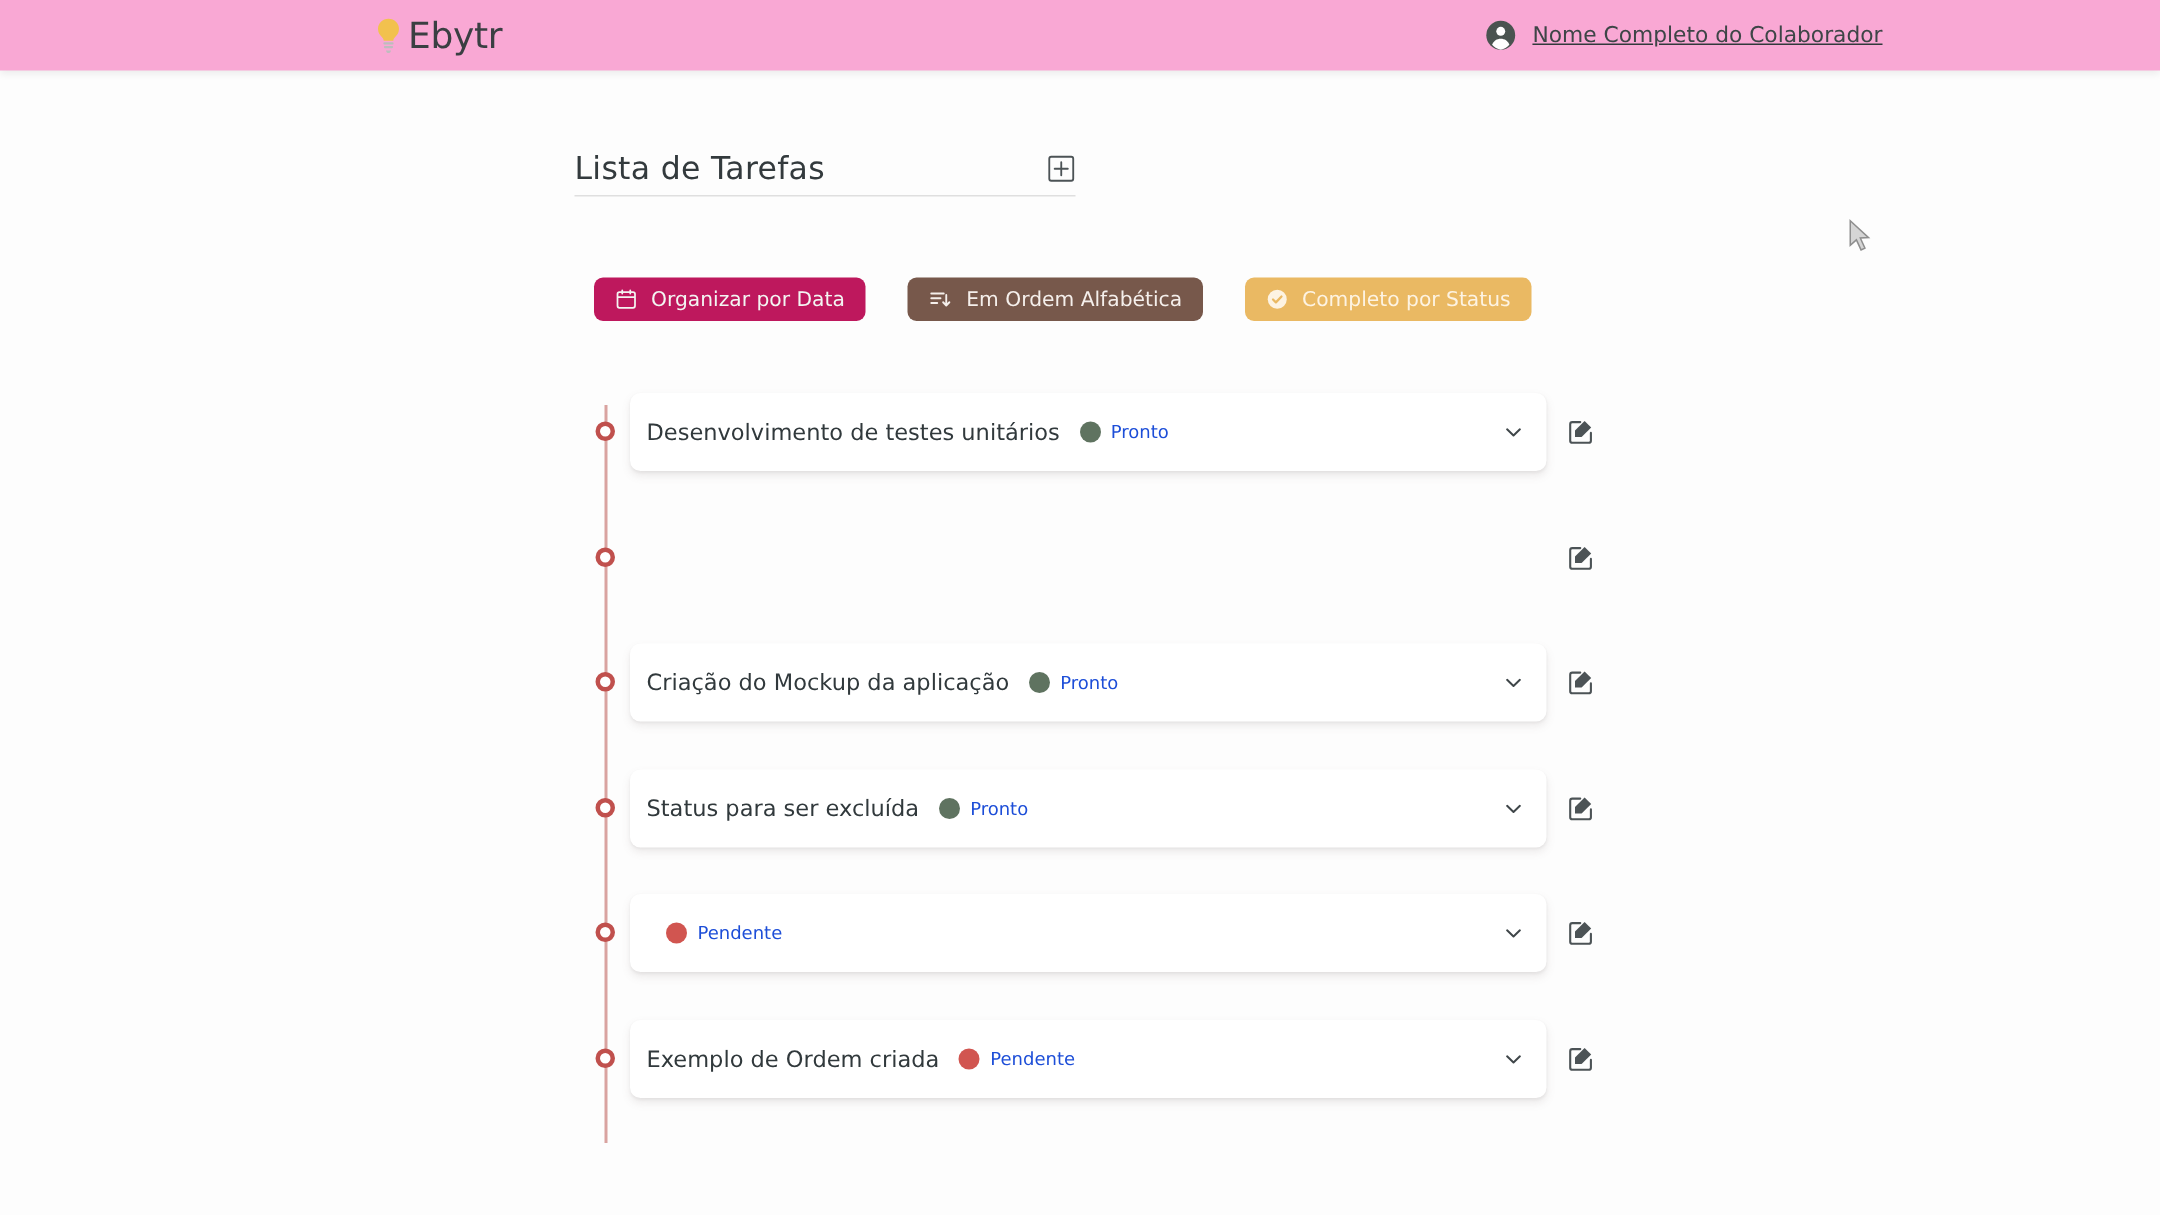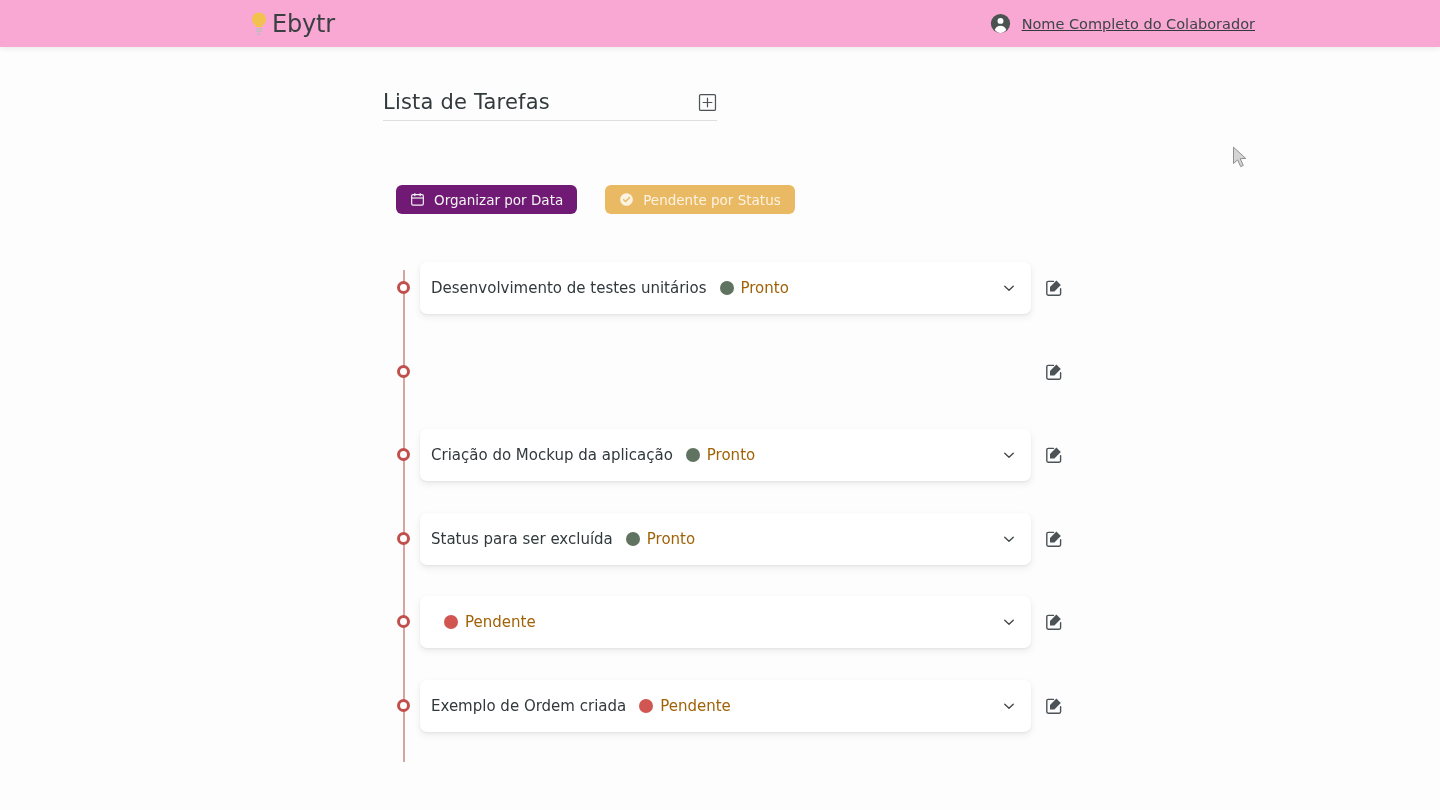--- a/index.html
+++ b/index.html
@@ -64,21 +64,21 @@
   .user-name {
     font-size: 14.5px;
     color: #3e4547;
     white-space: nowrap;
   }
 
   
   .page-title-row {
     position: absolute;
     left: 383px;
-    top: 90px;
+    top: 100px;
     width: 334px;
     display: flex;
     align-items: center;
     justify-content: space-between;
     border-bottom: 1px solid #dfdfdf;
     padding-bottom: 6px;
   }
 
   .page-title {
     font-size: 21px;
@@ -183,22 +183,22 @@
   }
 
   .status-dot {
     width: 14px;
     height: 14px;
     border-radius: 50%;
     flex: 0 0 auto;
   }
 
   .status-label {
-    font-size: 15px;
-    color: #a16207;
+    font-size: 12px;
+    color: #1d4ed8;
     white-space: nowrap;
   }
 
   .chevron {
     margin-left: auto;
     width: 16px;
     height: 16px;
     display: block;
     cursor: pointer;
   }
@@ -263,40 +263,49 @@
   <button class="add-icon" style="background:none;border:none;padding:0;cursor:pointer;">
     <svg class="add-icon" viewBox="0 0 20 20" xmlns="http://www.w3.org/2000/svg">
       <rect x="1.6" y="1.6" width="16.8" height="16.8" rx="1.4" fill="none" stroke="#4c5356" stroke-width="1.3"></rect>
       <path d="M10 5.4v9.2M5.4 10h9.2" stroke="#4c5356" stroke-width="1.3" stroke-linecap="round"></path>
     </svg>
   </button>
 </div>
 
 <div class="filters">
 
-  <button class="filter-btn btn-date" style="background: #701a75; color: rgb(243, 245, 242);">
+  <button class="filter-btn btn-date" style="background: #be185d; color: rgb(243, 245, 242);">
     <span>
       <svg width="15" height="15" viewBox="0 0 18 18" xmlns="http://www.w3.org/2000/svg">
         <rect x="2" y="3.2" width="14" height="12.6" rx="1.6" fill="none" stroke="#f3f5f2" stroke-width="1.4"></rect>
         <path d="M2 7.2h14" stroke="#f3f5f2" stroke-width="1.4"></path>
         <path d="M5.8 1.8v2.6M12.2 1.8v2.6" stroke="#f3f5f2" stroke-width="1.4" stroke-linecap="round"></path>
       </svg>
     </span>
     <span>Organizar por Data</span>
   </button>
 
+  <button class="filter-btn btn-alpha" style="background: rgb(119, 88, 75); color: rgb(245, 239, 235);">
+    <span>
+      <svg width="16" height="15" viewBox="0 0 18 18" xmlns="http://www.w3.org/2000/svg">
+        <path d="M1.6 4.4h10M1.6 8.2h7.4M1.6 12h4.8" stroke="#f5efeb" stroke-width="1.5" stroke-linecap="round"></path>
+        <path d="M13.6 5.6v8.2M11.1 11.4l2.5 2.6 2.5-2.6" fill="none" stroke="#f5efeb" stroke-width="1.5" stroke-linecap="round" stroke-linejoin="round"></path>
+      </svg>
+    </span>
+    <span>Em Ordem Alfabética</span>
+  </button>
 
   <button class="filter-btn btn-status" style="background: rgb(234, 185, 99); color: rgb(253, 243, 226);">
     <span>
       <svg width="15" height="15" viewBox="0 0 18 18" xmlns="http://www.w3.org/2000/svg">
         <circle cx="9" cy="9" r="7.6" fill="#fdf3e2"></circle>
         <path d="M5.6 9.2l2.3 2.3 4.5-4.7" fill="none" stroke="#eab963" stroke-width="1.8" stroke-linecap="round" stroke-linejoin="round"></path>
       </svg>
     </span>
-    <span>Pendente por Status</span>
+    <span>Completo por Status</span>
   </button>
 
 </div>
 
 <div class="task-area">
   <div class="timeline-line" style="background: rgb(217, 163, 160);"></div>
   <div id="task-rows">
       <div class="task-row">
         <span class="dot"></span>
         <div class="task-card">

